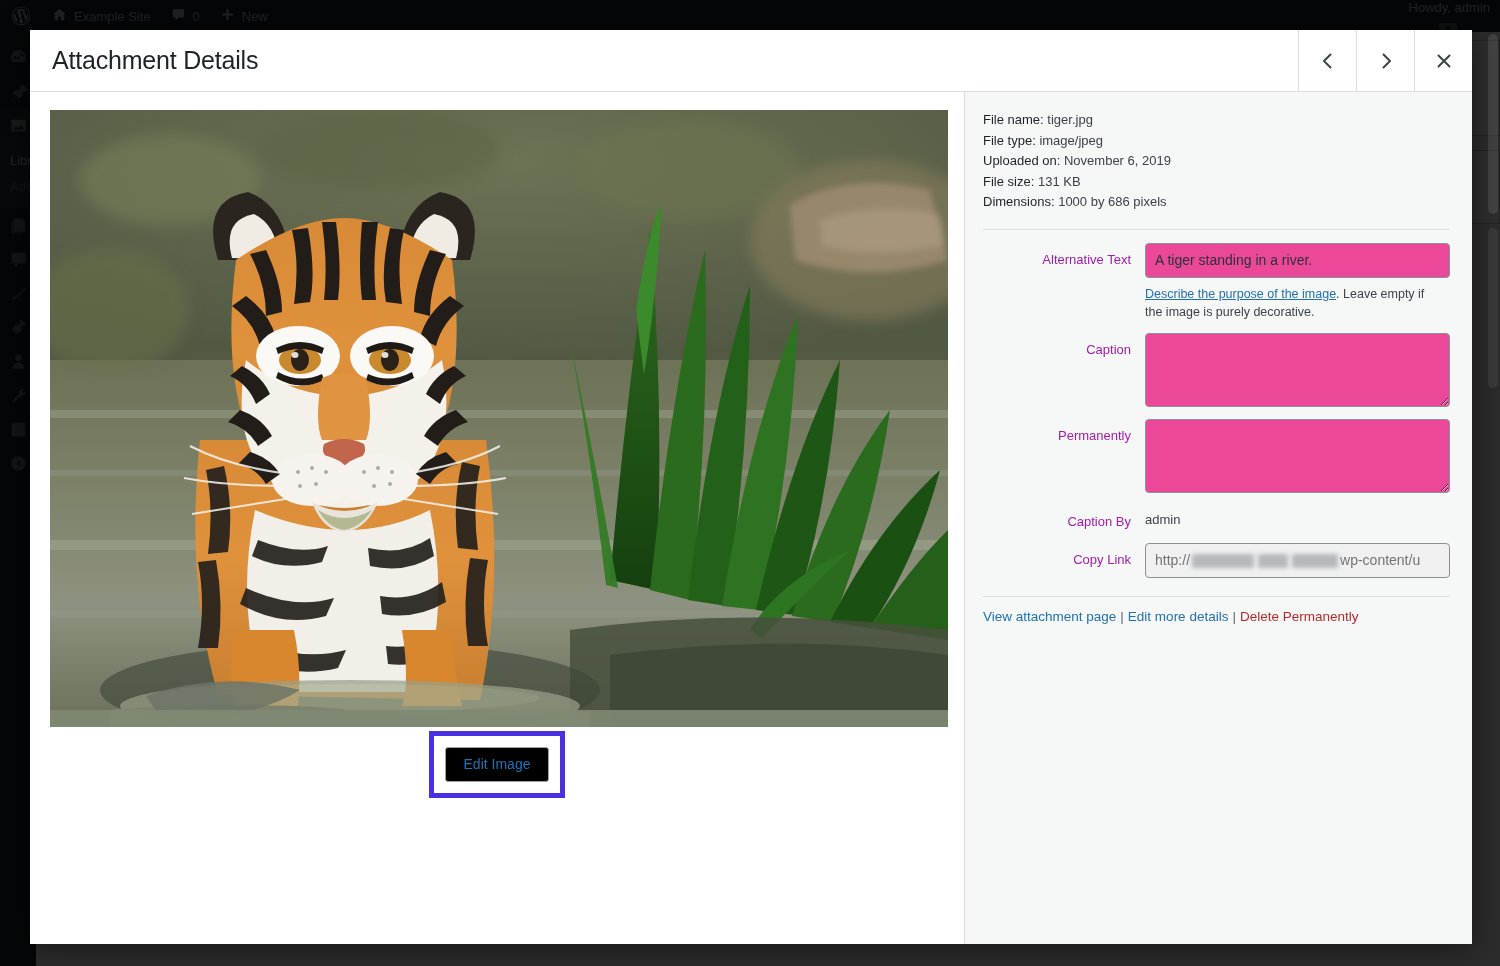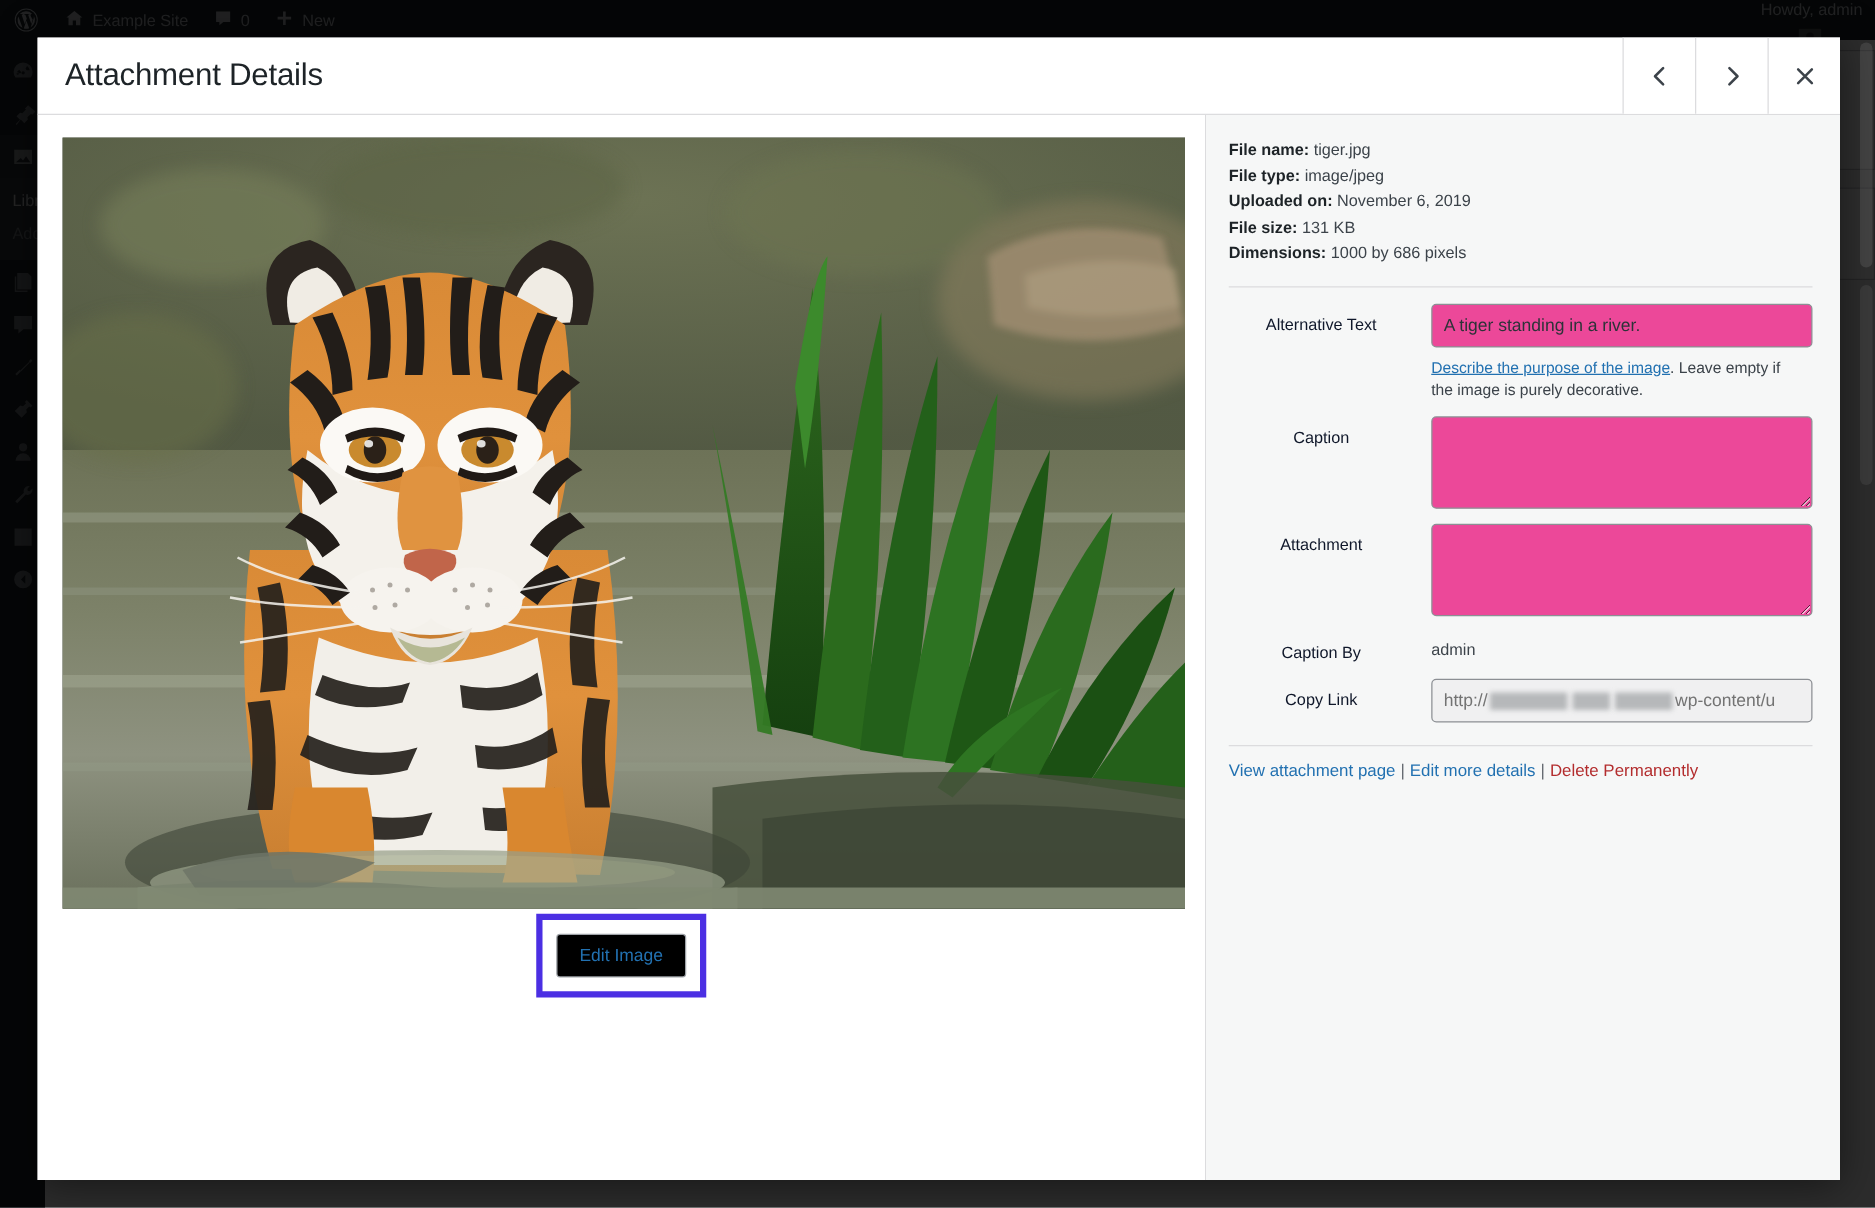--- a/index.html
+++ b/index.html
@@ -127,29 +127,29 @@
     background: #000000; border: 1px solid #9fa3a8; border-radius: 3px;
     padding: 6px 18px; cursor: pointer; line-height: 1.5;
   }
 
   
   #pane-right {
     flex: 1; background: #f6f7f7; padding: 18px 22px 0 18px;
     overflow: hidden; font-size: 13px; color: #3c434a;
   }
   .meta-line { line-height: 20.5px; font-size: 13px; color: #3c434a; }
-  .meta-line b { font-weight: 700; color: #1d2327; }
+  .meta-line b { font-weight: 400; color: #1d2327; }
 
   #meta-divider { border-top: 1px solid #dcdcde; margin: 16px 0 13px 0; }
 
   .field-row { display: flex; align-items: flex-start; margin-bottom: 12px; }
   .field-label {
-    width: 162px; flex: 0 0 162px; text-align: center;
+    width: 162px; flex: 0 0 162px; text-align: right;
     padding-right: 14px; padding-top: 7px;
-    font-size: 13px; color: #0f172a; line-height: 1.5;
+    font-size: 13px; color: #a21caf; line-height: 1.5;
   }
   .field-ctrl { flex: 1; min-width: 0; }
   .wp-input, .wp-textarea {
     width: 100%; font-family: inherit; font-size: 14px; color: #2c3338;
     border: 1px solid #8c8f94; border-radius: 4px;
     background: #ec4899; padding: 6px 9px; line-height: 1.5;
     display: block;
   }
   .wp-textarea { height: 74px; resize: vertical; }
   .field-help {
@@ -552,21 +552,21 @@
 
 
       <div class="field-row">
         <div class="field-label">Caption</div>
         <div class="field-ctrl">
           <textarea class="wp-textarea" style=""></textarea>
         </div>
       </div>
 
       <div class="field-row">
-        <div class="field-label">Attachment</div>
+        <div class="field-label">Permanently</div>
         <div class="field-ctrl">
           <textarea class="wp-textarea" style=""></textarea>
         </div>
       </div>
 
       <div class="field-row">
         <div class="field-label">Caption By</div>
         <div class="field-ctrl">
           <div class="field-static">admin</div>
         </div>

